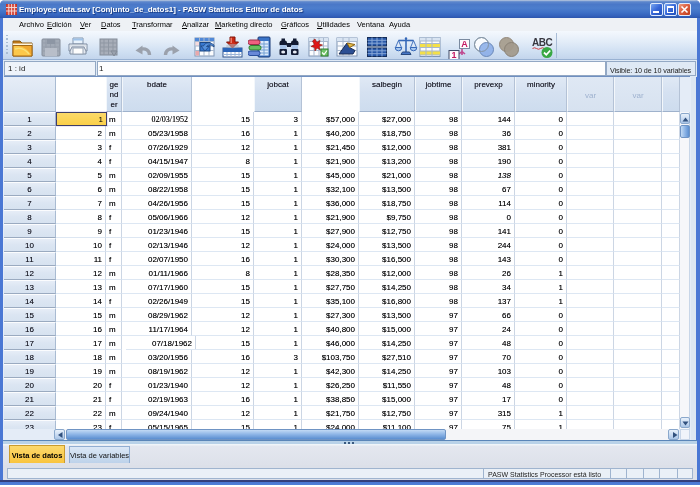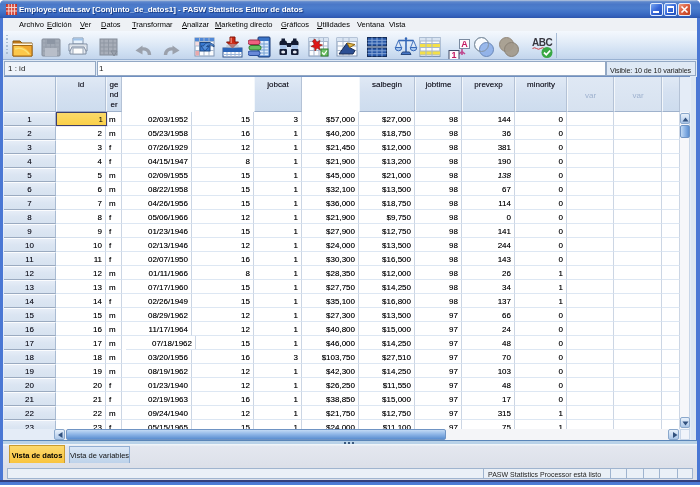--- a/index.html
+++ b/index.html
@@ -91,21 +91,21 @@
 <span style="left:9px;margin-left:7px;">Archivo</span>
 <span style="left:44px;"><u>E</u>dición</span>
 <span style="left:77px;"><u>V</u>er</span>
 <span style="left:98px;"><u>D</u>atos</span>
 <span style="left:129px;"><u>T</u>ransformar</span>
 <span style="left:179px;"><u>A</u>nalizar</span>
 <span style="left:212px;"><u>M</u>arketing directo</span>
 <span style="left:278px;"><u>G</u>ráficos</span>
 <span style="left:314px;"><u>U</u>tilidades</span>
 <span style="left:354px;">Ventana</span>
-<span style="left:386px;">Vista</span>
+<span style="left:386px;">Ayuda</span>
 </div>
 <div class="toolbar">
       <div class="grip"></div>
       <div class="tsep"></div>
 <svg class="ticon" style="left:8px;" width="24" height="24" viewBox="0 0 24 24">
         <path d="M2 6 L9 6 L11 8 L21 8 L21 21 L2 21 Z" fill="#c07818" stroke="#8a5a10"></path>
         <path d="M2 8.5 L21 8.5 L21 11 L2 11 Z" fill="#fdf6e0"></path>
         <path d="M2 10.5 L21 10.5 L21 21 L2 21 Z" fill="#f0a830" stroke="#a06818"></path>
         <path d="M2.8 11.2 C8 10.2 16 12 20.2 20.2 L2.8 20.2 Z" fill="#fcc84c"></path>
         <path d="M4 14 C9 12.5 14 14 18 19" stroke="#f8e27a" stroke-width="1.4" fill="none"></path>
@@ -239,33 +239,33 @@
       </svg>
 </div>
 <div class="cellref">
       <div class="refbox">1 : id</div>
       <div class="editbox">1</div>
       <div class="visbox">Visible: 10 de 10 variables</div>
     </div>
 <div class="sheet-top"></div>
 <div class="sheet">
 <div class="corner"></div>
-<div class="hcell" style="left:52px;width:50px;">id</div>
 <div class="hcell" style="left:102px;width:16px;">ge<br>nd<br>er</div>
+<div class="hcell" style="left:118px;width:70px;">bdate</div>
 <div class="hcell" style="left:250px;width:48px;">jobcat</div>
 <div class="hcell" style="left:355px;width:56px;">salbegin</div>
 <div class="hcell" style="left:411px;width:47px;">jobtime</div>
 <div class="hcell" style="left:511px;width:52px;">minority</div>
 <div class="hcell" style="left:458px;width:53px;">prevexp</div>
 <div class="hcell hvar" style="left:563px;width:47px;">var</div>
 <div class="hcell hvar" style="left:610px;width:48px;">var</div>
 <div class="hcell" style="left:658px;width:18px;"></div>
 <div class="rhcell" style="top:35px;">1</div>
 <div class="dcell txt" style="left:102px;top:35px;width:16px;">m</div>
-<div class="dcell num" style="left:118px;top:35px;width:70px;">02/03/1952</div>
+<div class="dcell num" style="left:118px;top:35px;width:70px;font-family:Liberation Serif, serif;">02/03/1952</div>
 <div class="dcell num" style="left:188px;top:35px;width:62px;">15</div>
 <div class="dcell num" style="left:250px;top:35px;width:48px;">3</div>
 <div class="dcell num" style="left:298px;top:35px;width:57px;">$57,000</div>
 <div class="dcell num" style="left:355px;top:35px;width:56px;">$27,000</div>
 <div class="dcell num" style="left:411px;top:35px;width:47px;">98</div>
 <div class="dcell num" style="left:458px;top:35px;width:53px;">144</div>
 <div class="dcell num" style="left:511px;top:35px;width:52px;">0</div>
 <div class="dcell" style="left:563px;top:35px;width:47px;"></div>
 <div class="dcell" style="left:610px;top:35px;width:48px;"></div>
 <div class="dcell" style="left:658px;top:35px;width:18px;"></div>

